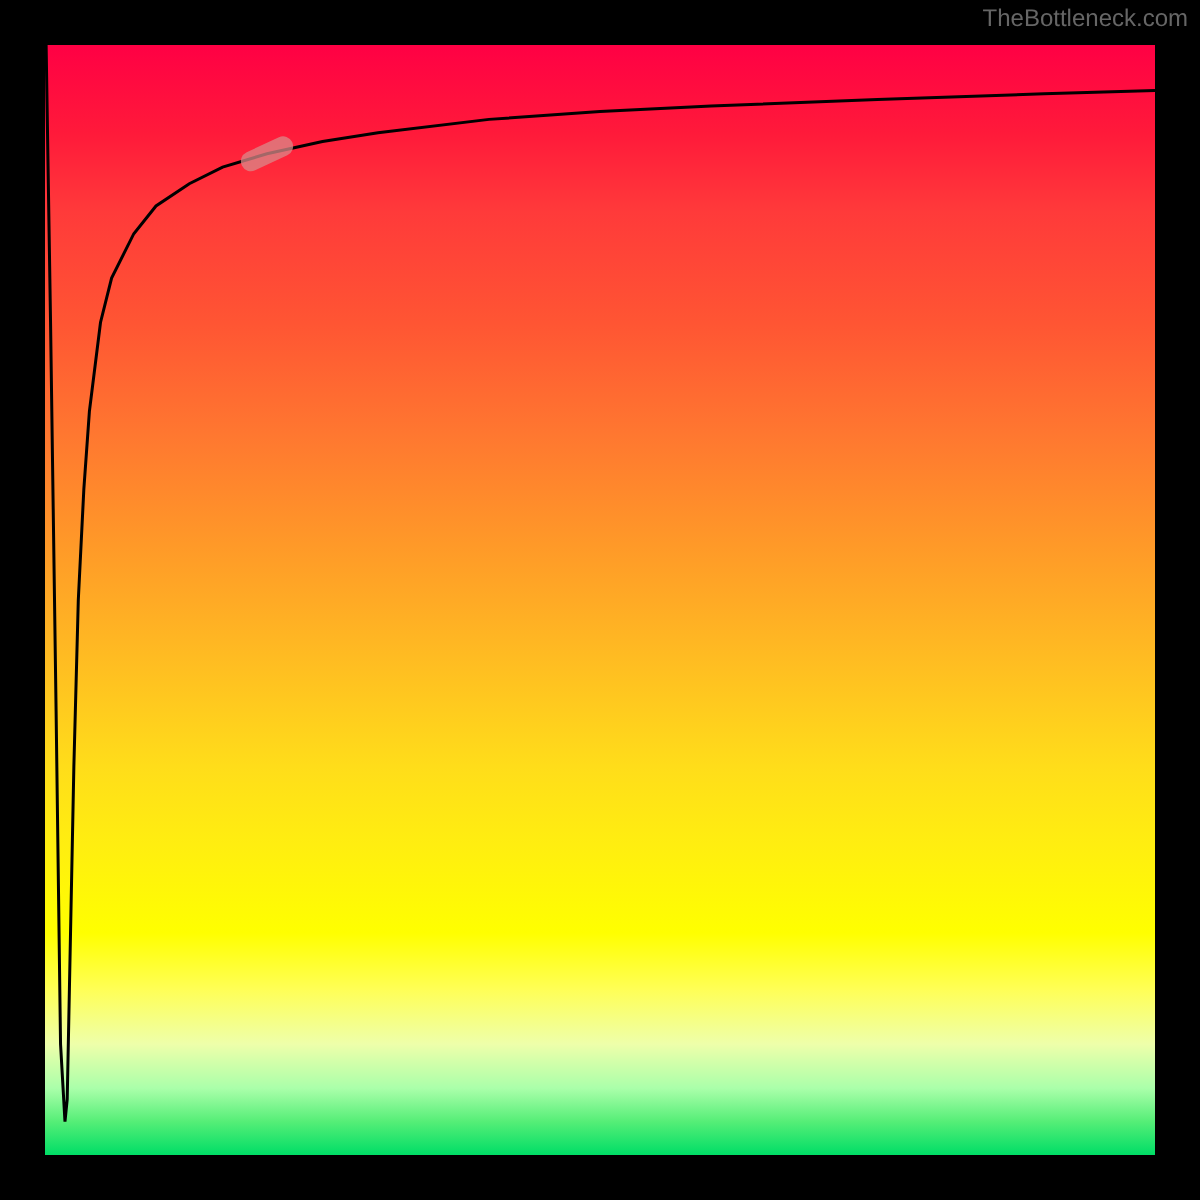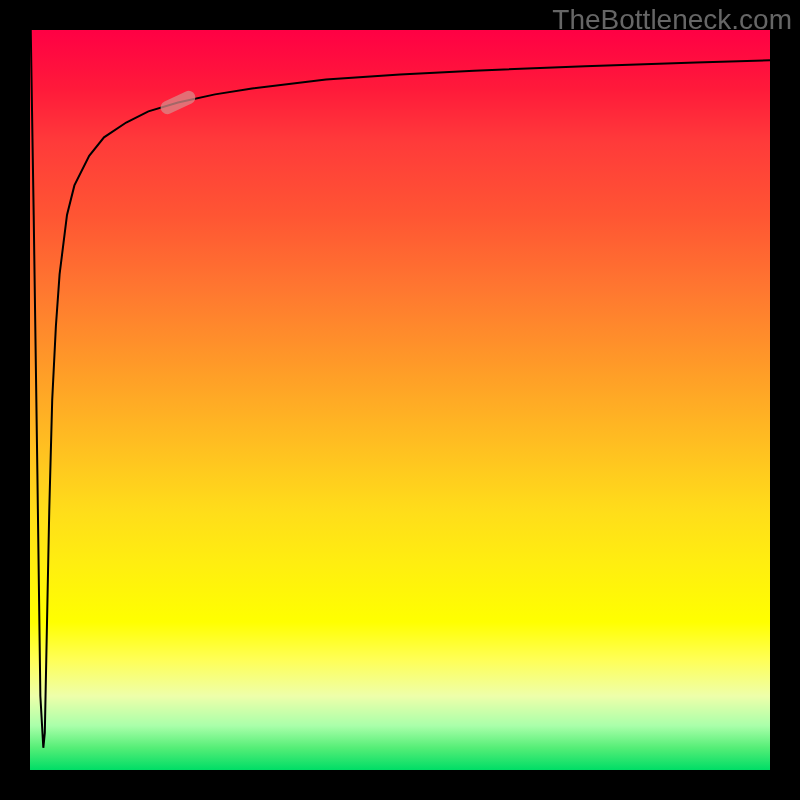--- a/index.html
+++ b/index.html
@@ -9,21 +9,21 @@
     background: #000;
     font-family: Arial, Helvetica, sans-serif;
     position: relative;
     overflow: hidden;
   }
   .watermark {
     position: absolute;
     top: 4px;
     right: 8px;
     color: #666;
-    font-size: 28px;
+    font-size: 16px;
     font-weight: 400;
     z-index: 10;
   }
   .plot-area {
     position: absolute;
     left: 30px;
     top: 30px;
     width: 740px;
     height: 740px;
     background: linear-gradient(to bottom,

